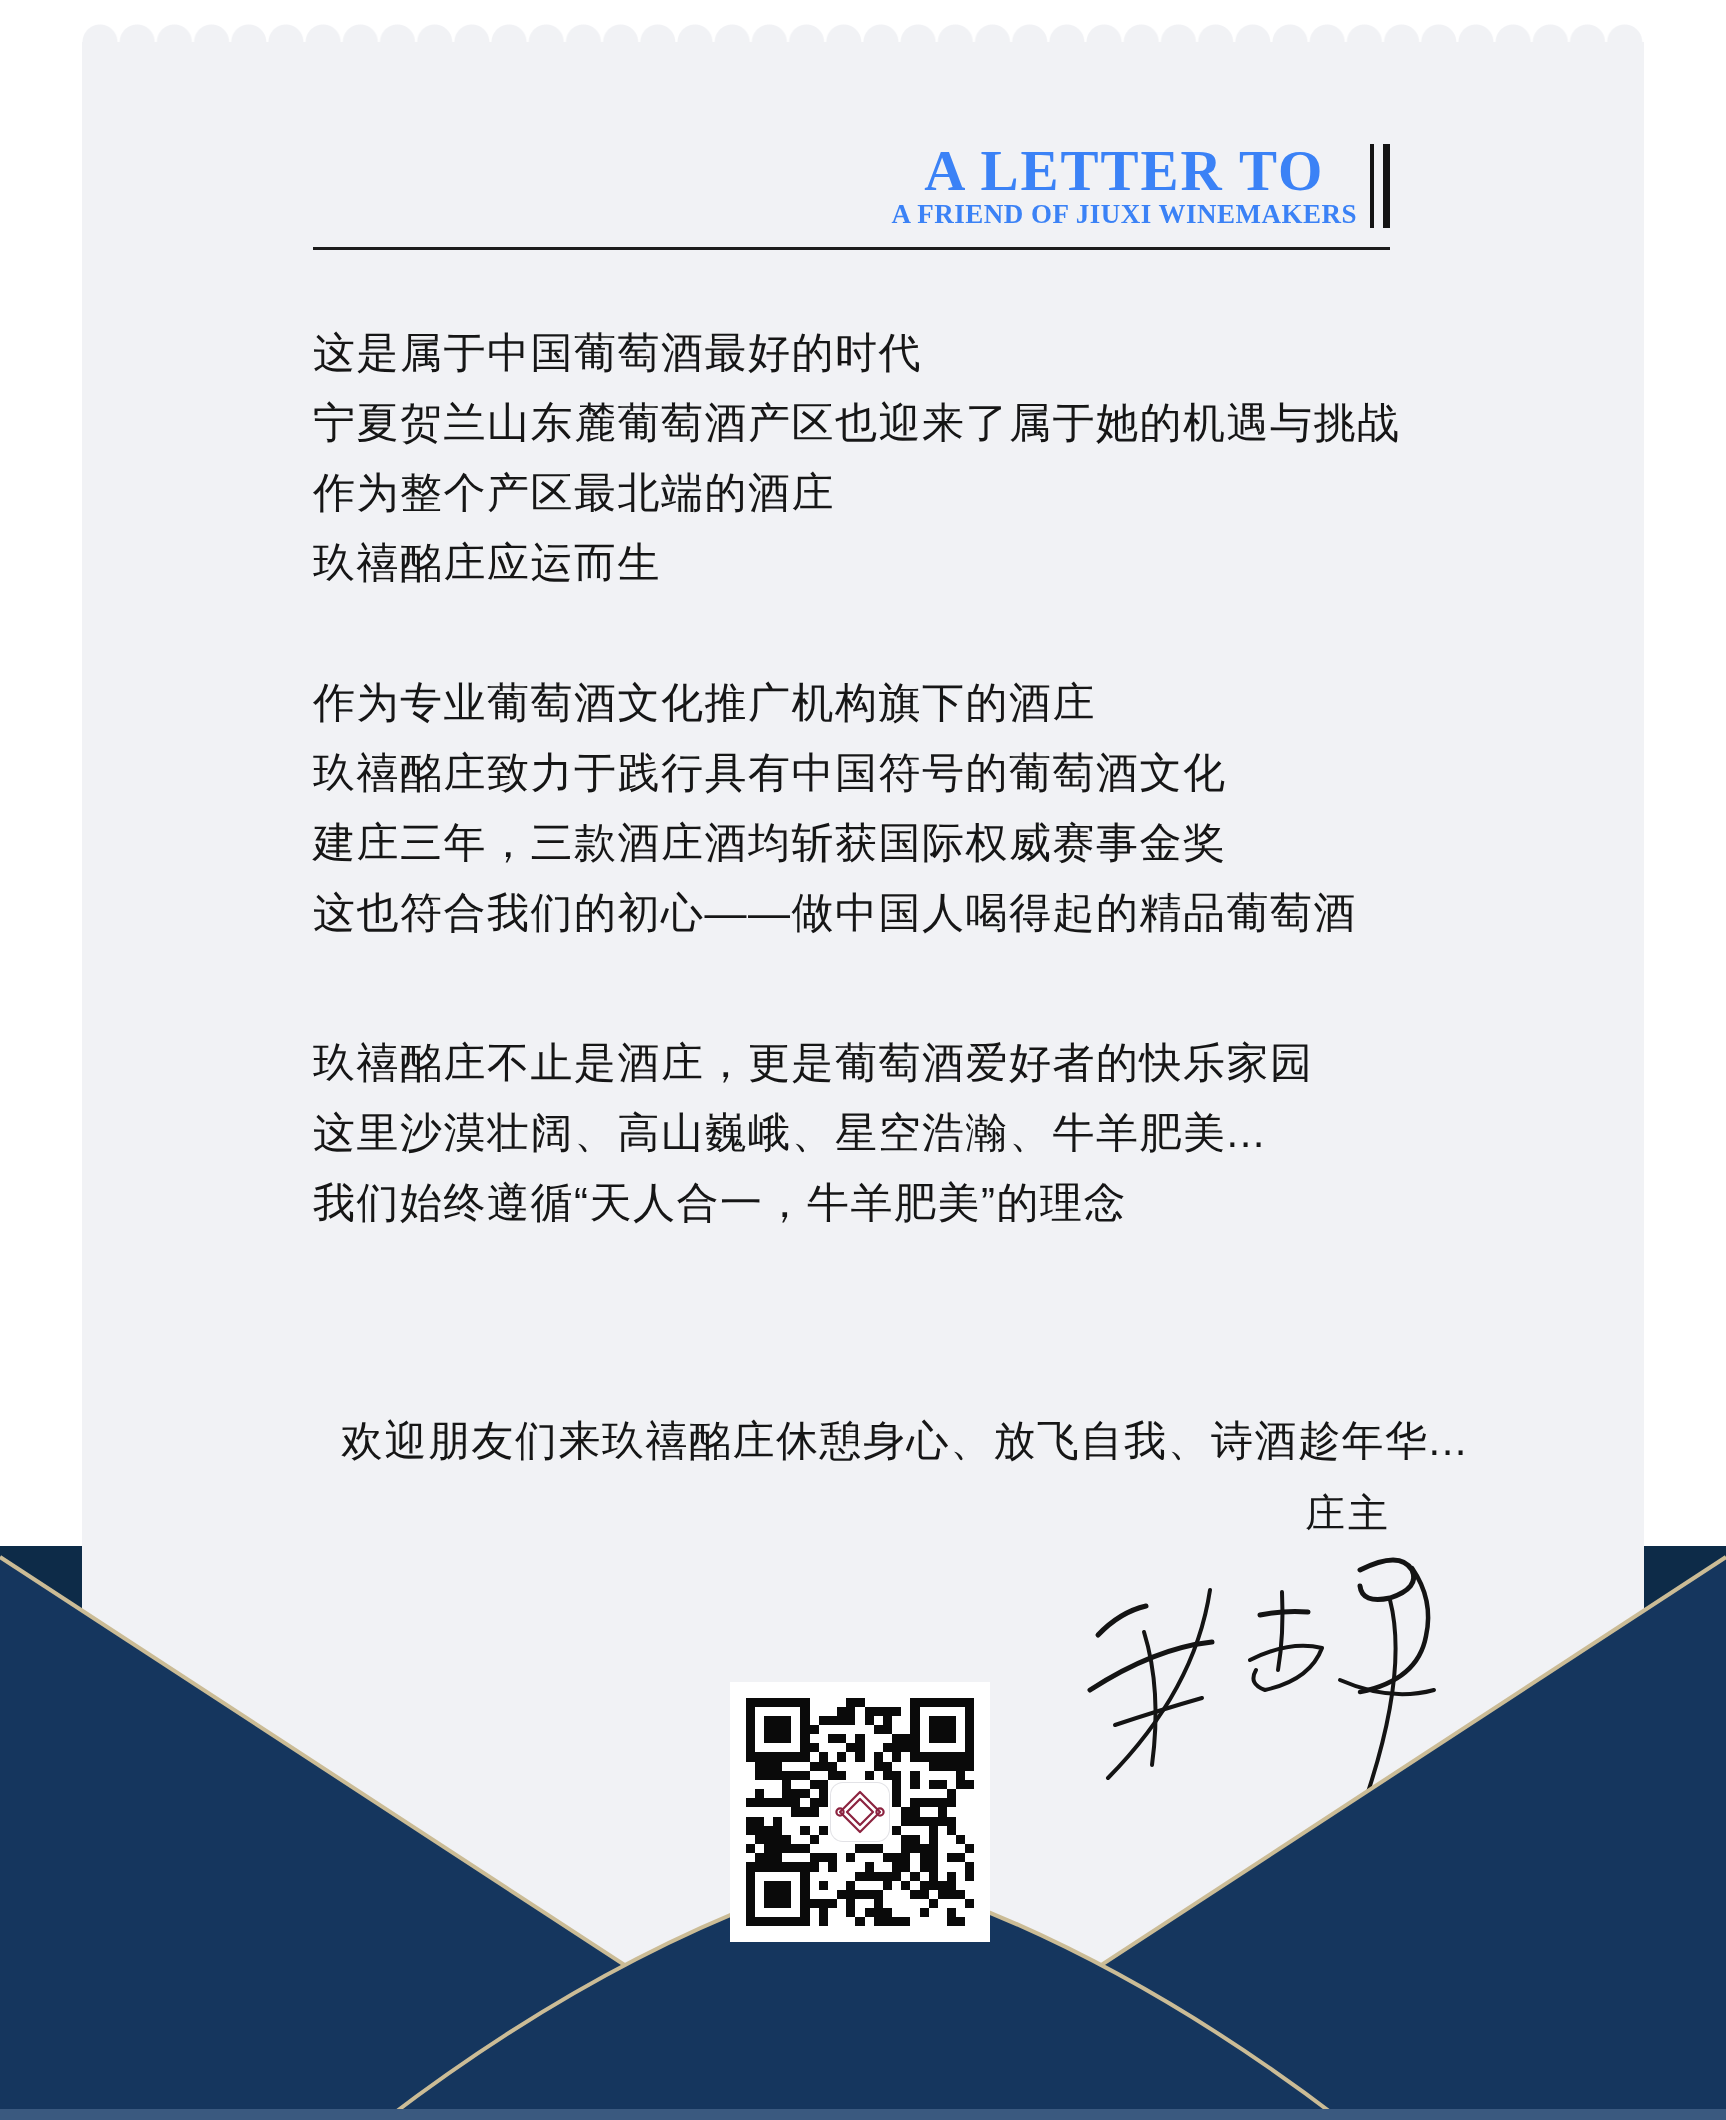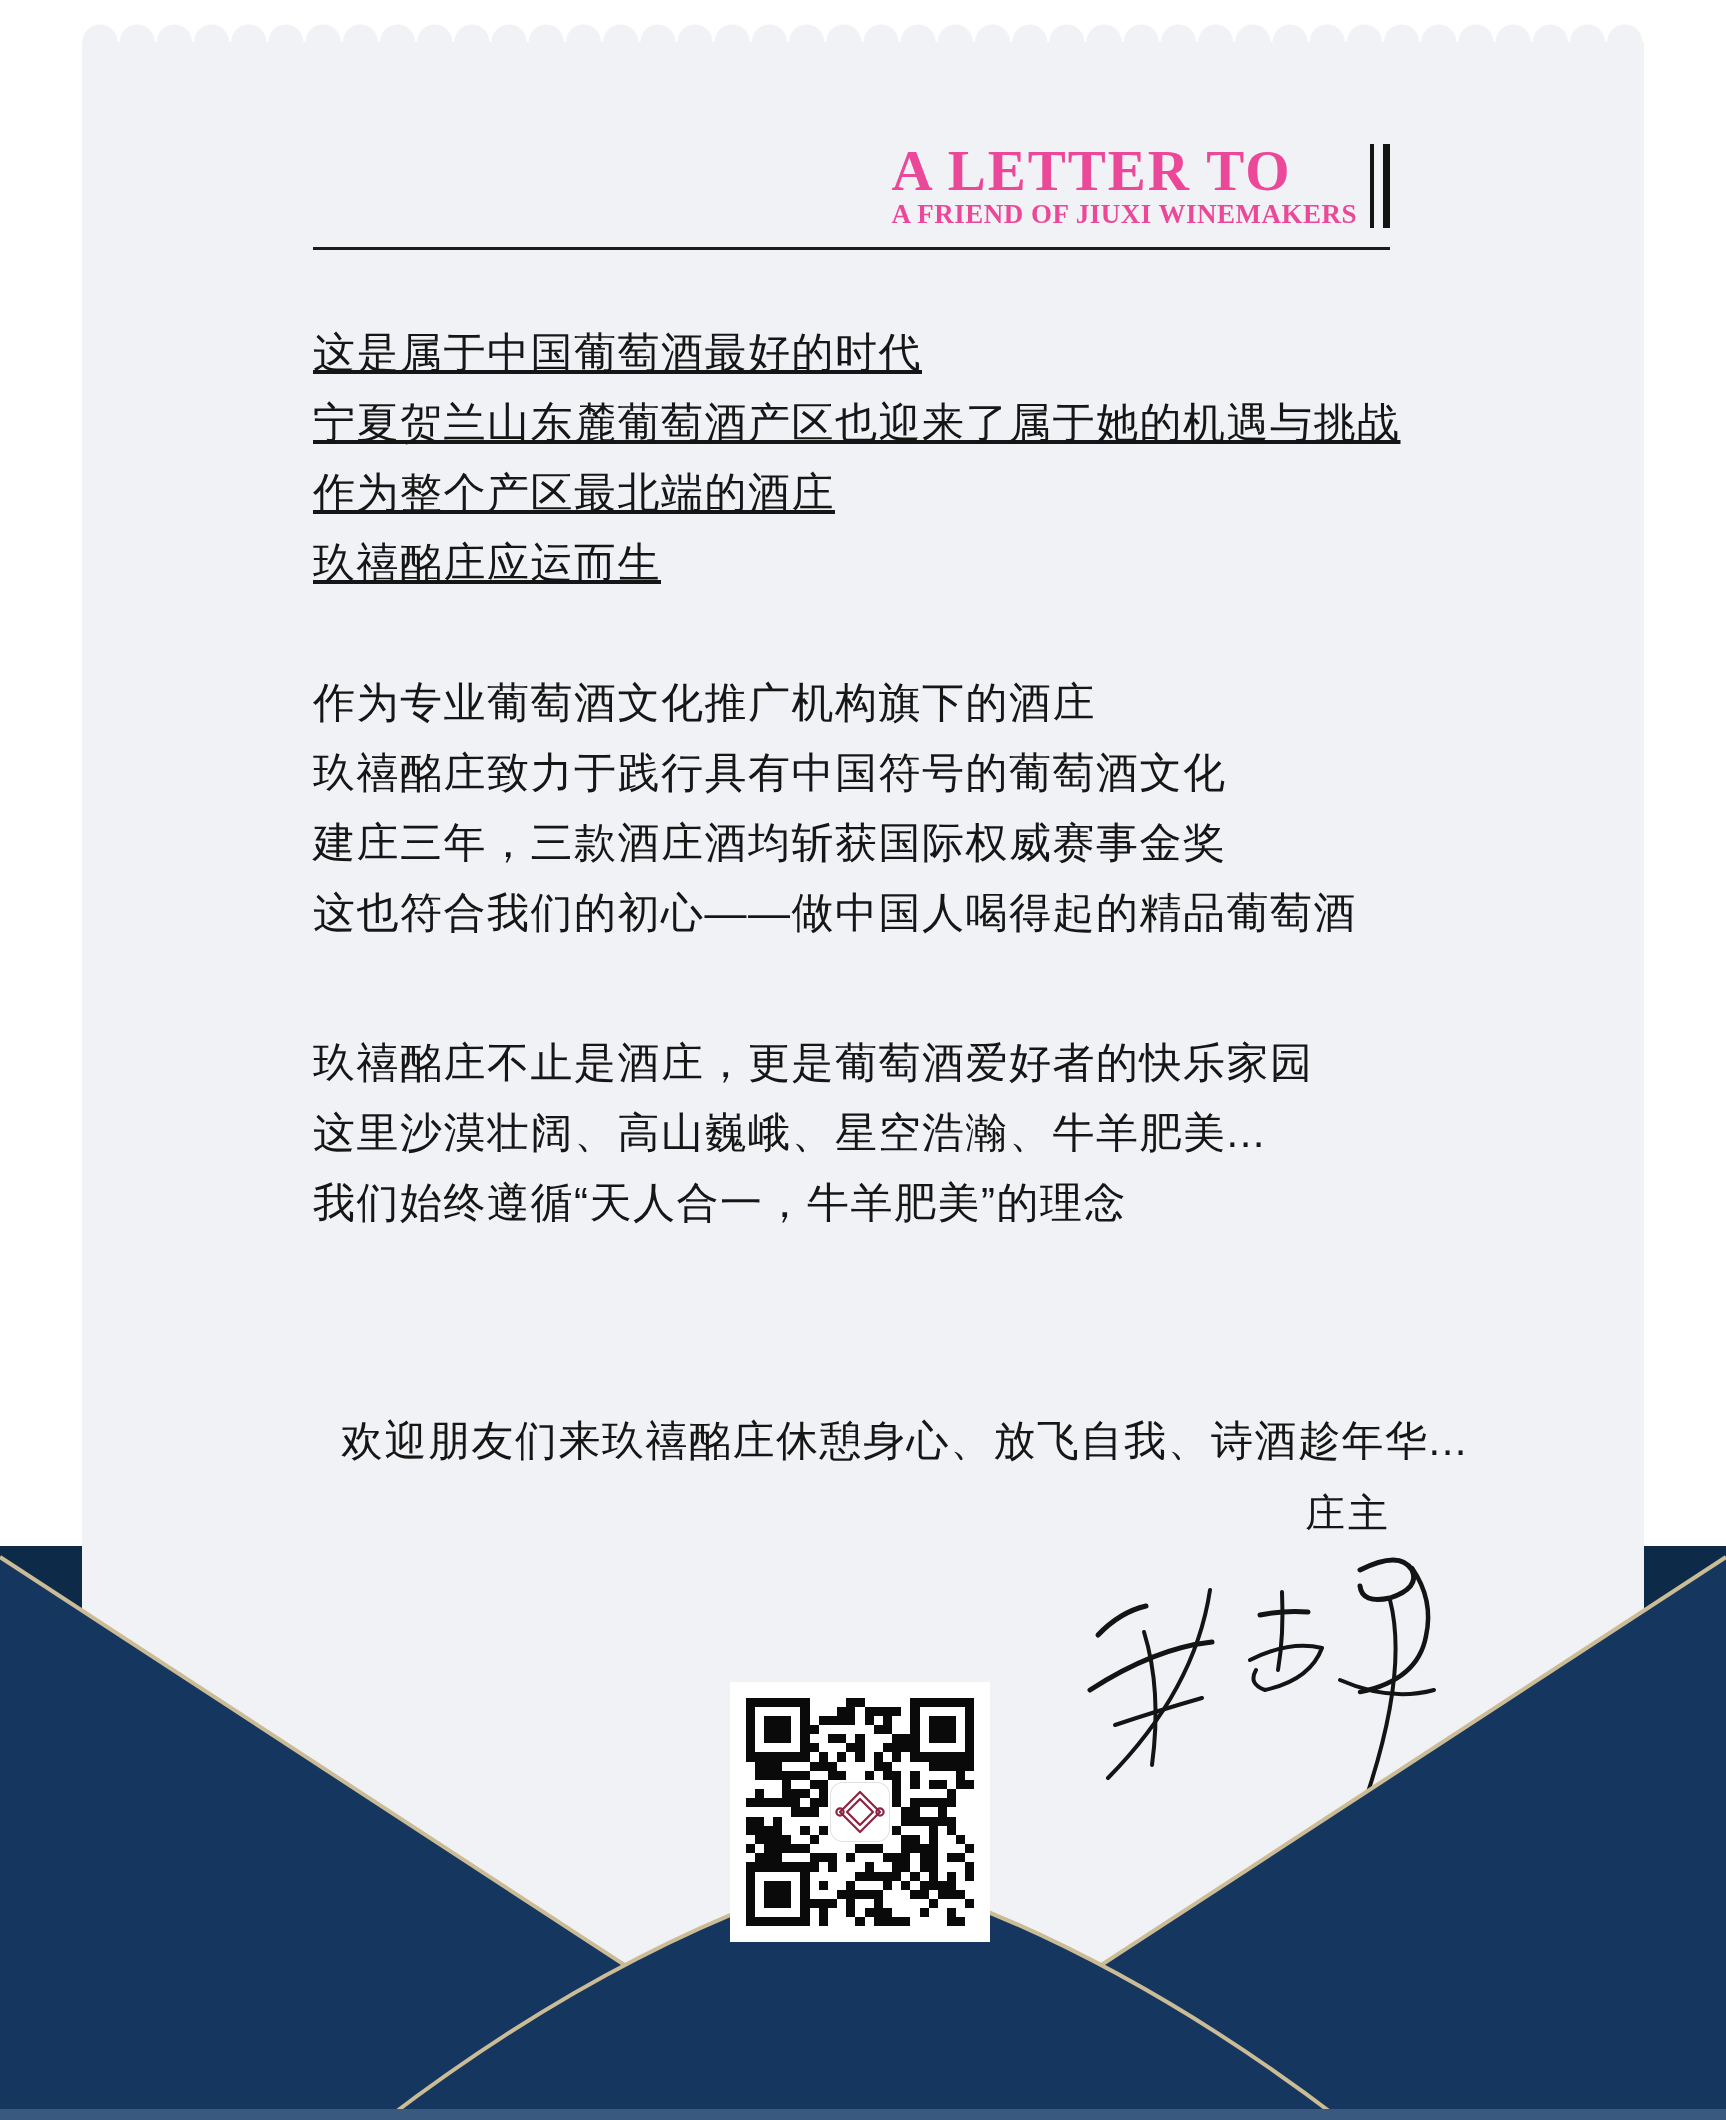--- a/index.html
+++ b/index.html
@@ -10,36 +10,36 @@
   .env-back{position:absolute;left:0;right:0;top:1546px;bottom:0;background:#0d2b48;z-index:0;}
 
   
   .paper{position:absolute;left:82px;width:1562px;top:42px;bottom:0;background:#f1f2f5;z-index:1;}
   .scallops{position:absolute;left:0;right:0;top:-20px;height:20px;
     background-image:radial-gradient(circle 18px at 18px 20px,#f1f2f5 17px,rgba(241,242,245,0) 18px);
     background-size:37.2px 20px;background-repeat:repeat-x;}
 
   
   .header{position:absolute;top:142px;right:336px;display:flex;align-items:stretch;gap:13px;z-index:2;}
-  .h-texts{text-align:left;color:#ec4899;}
+  .h-texts{text-align:center;color:#3b82f6;}
   .h-title{font-family:"Liberation Serif","DejaVu Serif",serif;font-weight:700;font-size:57px;
            line-height:1.02;letter-spacing:2px;}
   .h-sub{font-family:"Liberation Serif","DejaVu Serif",serif;font-weight:700;font-size:27px;
          line-height:1.1;letter-spacing:0.5px;}
   .h-bars{display:flex;gap:9px;align-items:stretch;padding:2px 0;}
   .h-bars i{display:block;background:#141414;}
   .h-bars i:first-child{width:4px;}
   .h-bars i:last-child{width:7px;}
 
   .rule{position:absolute;top:247px;left:313px;width:1077px;height:3px;background:#1c1c1c;z-index:2;}
 
   
   .para{position:absolute;left:313px;width:1180px;z-index:2;color:#161616;}
   .para .ln{height:70px;line-height:70px;font-size:42px;letter-spacing:1.5px;white-space:nowrap;}
-  .p1{top:318px;text-decoration:underline;} .p2{top:668px;} .p3{top:1028px;} .p4{top:1406px;margin-left:28px;}
+  .p1{top:318px;} .p2{top:668px;} .p3{top:1028px;} .p4{top:1406px;margin-left:28px;}
 
   .signer{position:absolute;left:1305px;top:1486px;font-size:40px;letter-spacing:3px;color:#161616;z-index:2;}
 
   .signature{position:absolute;left:1060px;top:1540px;width:420px;height:270px;z-index:2;}
 
   
   .flaps{position:absolute;inset:0;width:1726px;height:2120px;z-index:3;}
   .flap-bottom{position:absolute;inset:0;width:1726px;height:2120px;z-index:4;}
 
   

